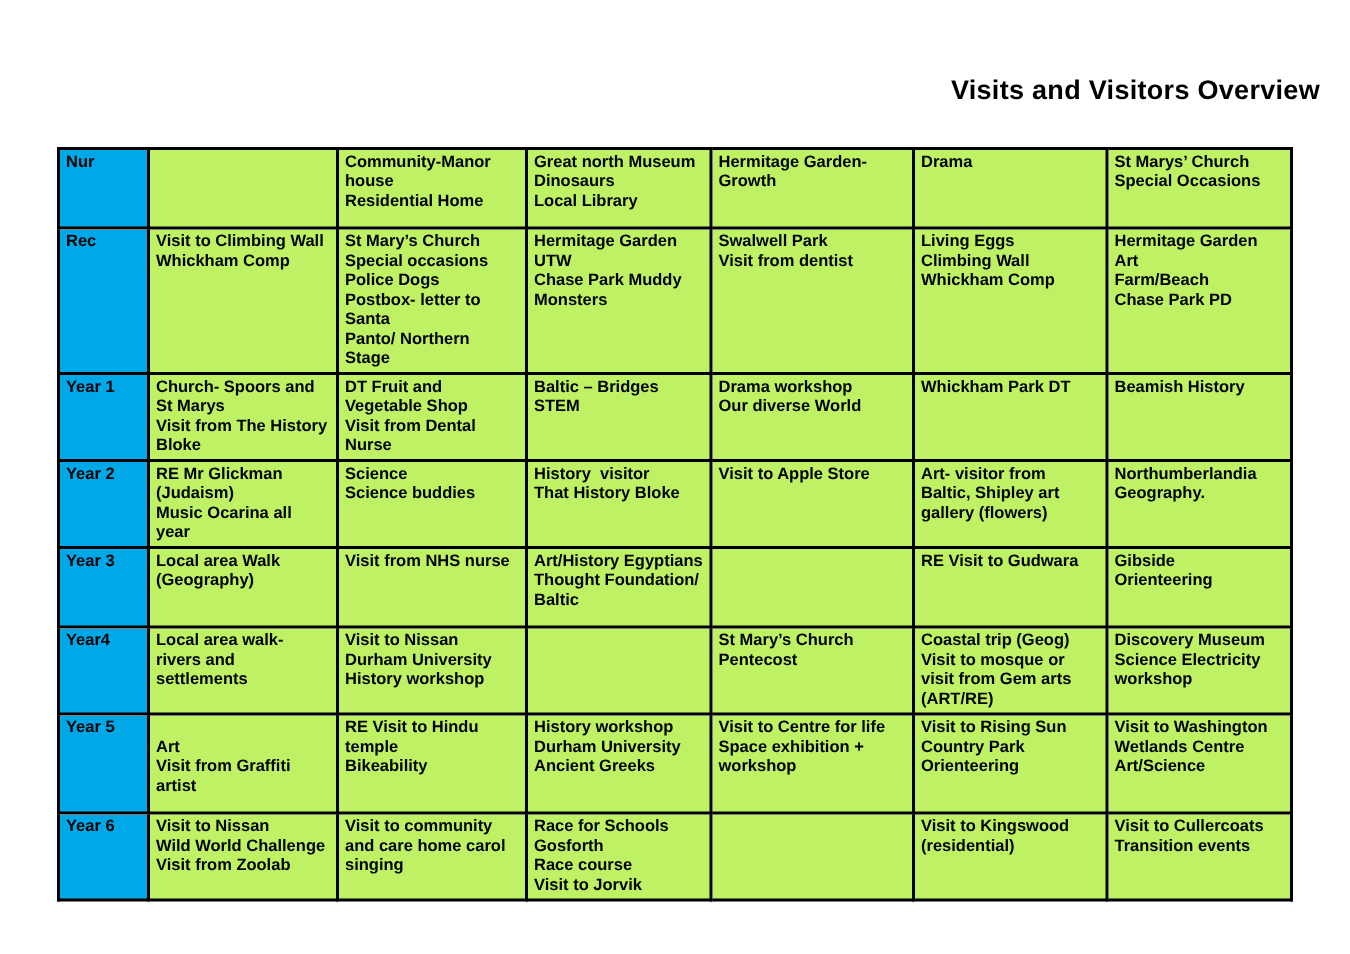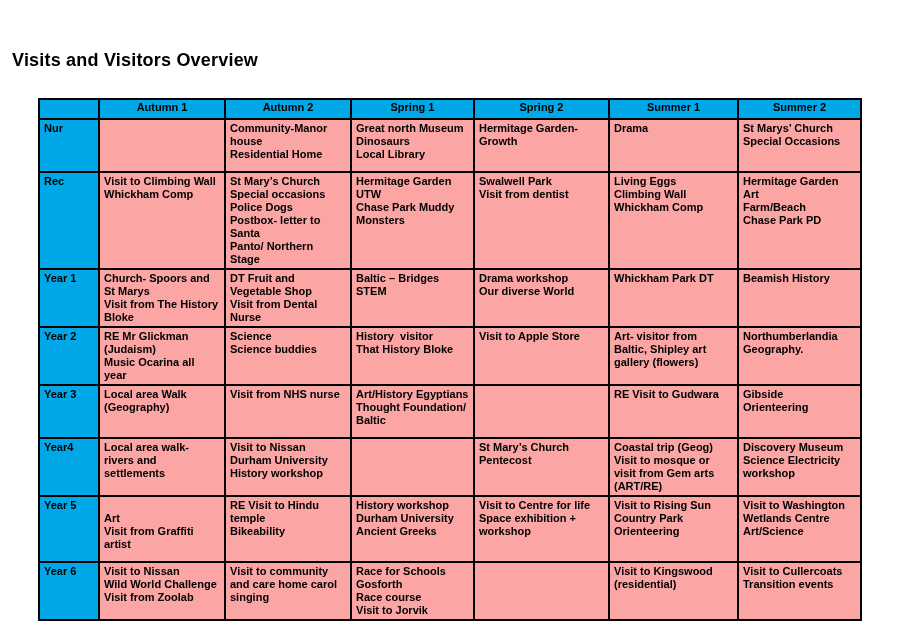--- a/index.html
+++ b/index.html
@@ -13,25 +13,24 @@
     background:#ffffff;
     font-family:"Liberation Sans", sans-serif;
     color:var(--text);
     position:relative;
   }
   .page-title{
     position:absolute;
     top:50px;
     left:0;
     width:880px;
-    text-align:left;
+    text-align:right;
     font-size:18px;
     font-weight:bold;
     letter-spacing:0.2px;
-    margin-left:12px;
   }
   table.schedule{
     position:absolute;
     left:38px;
     top:98px;
     border-collapse:collapse;
     table-layout:fixed;
     width:822px;
   }
   table.schedule th, table.schedule td{
@@ -57,21 +56,21 @@
     vertical-align:middle;
     padding:1px 2px;
   }
   th.row-label{
     background:var(--blue);
     text-align:left;
     vertical-align:top;
     padding:2px 4px;
   }
   td.schedule-cell{
-    background:#fca5a5;
+    background:#bef264;
     padding:2px 4px;
   }
   .cell-line{
     white-space:pre-wrap;
     min-height:13px;
   }
 </style>
 </head>
 <body>
 
@@ -81,29 +80,20 @@
   <colgroup>
     <col class="c0">
       <col class="c1">
       <col class="c2">
       <col class="c3">
     <col class="c4">
       <col class="c5">
       <col class="c6">
   </colgroup>
   <thead>
-      <tr class="halfterm-row">
-        <th class="blue-cell"></th>
-        <th class="blue-cell">Autumn 1</th>
-        <th class="blue-cell">Autumn 2</th>
-        <th class="blue-cell">Spring 1</th>
-        <th class="blue-cell">Spring 2</th>
-        <th class="blue-cell">Summer 1</th>
-        <th class="blue-cell">Summer 2</th>
-      </tr>
     </thead>
   <tbody>
       <tr style="height: 53px;">
         <th class="row-label">Nur</th>
         <td class="schedule-cell"></td>
         <td class="schedule-cell">
           <div class="cell-line">Community-Manor house</div>
           <div class="cell-line">Residential Home</div>
         </td>
         <td class="schedule-cell">

